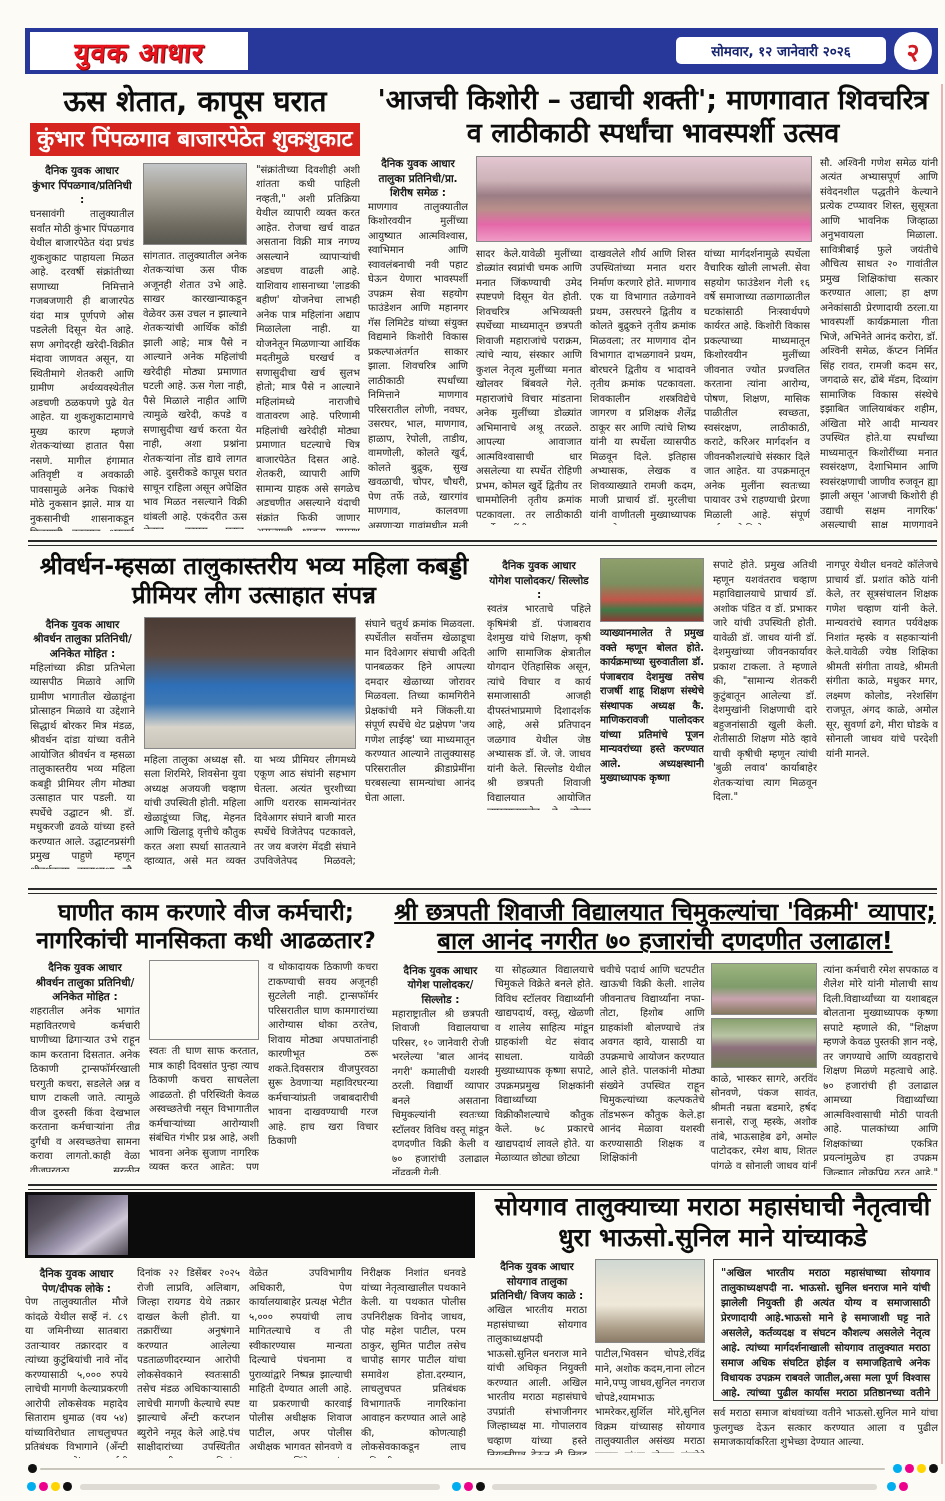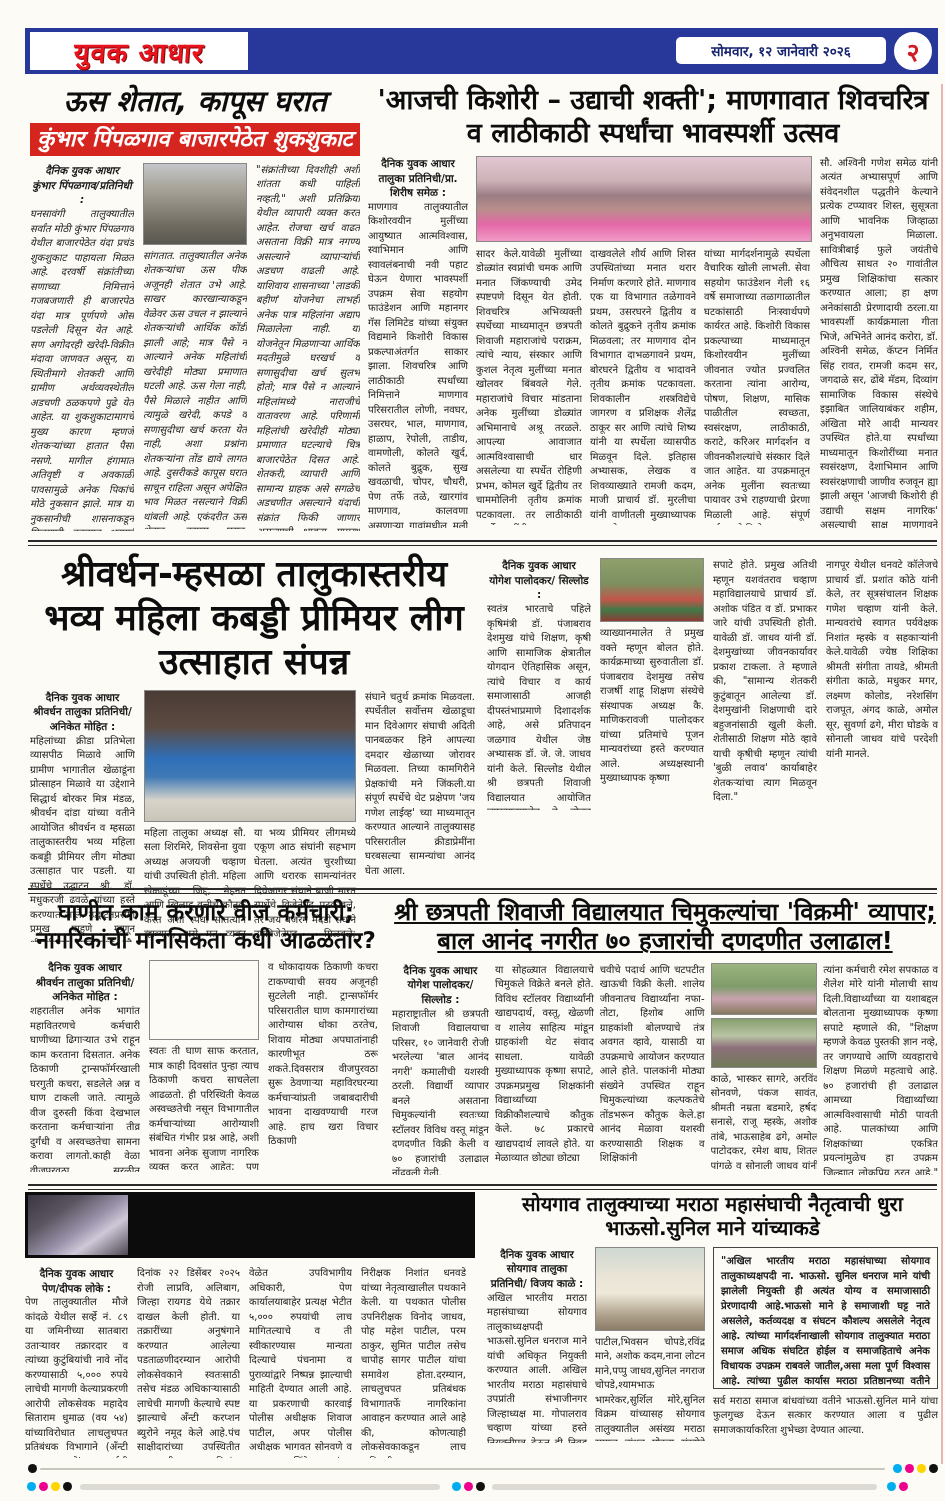--- a/index.html
+++ b/index.html
@@ -59,21 +59,21 @@
 
   <div class="mast">
     <div class="logo-box">
       <span class="logo-text">युवक आधार</span>
     </div>
     <div class="date-pill">सोमवार, १२ जानेवारी २०२६</div>
     <div class="page-circle">२</div>
   </div>
   <div class="edge-line"></div>
 
-  <div class="article" style="left:30px;top:84px;width:330px;height:452px;font-style:italic;">
+  <div class="article" style="left:30px;top:84px;width:330px;height:452px;">
     <div class="headline" style="font-size:29px;">ऊस शेतात, कापूस घरात</div>
     <div class="subhead" style="font-size:22px;margin-top:4px;">कुंभार पिंपळगाव बाजारपेठेत शुकशुकाट</div>
     <div class="body-row" style="margin-top:7px;gap:9px;height:368px;">
       <div class="col" style="width:104px;height:368px;">
         <div class="credit">दैनिक युवक आधार</div>
         <div class="reporter">कुंभार पिंपळगाव/प्रतिनिधी :</div>
         <span>घनसावंगी तालुक्यातील सर्वांत मोठी कुंभार पिंपळगाव येथील बाजारपेठेत यंदा प्रचंड शुकशुकाट पाहायला मिळत आहे. दरवर्षी संक्रांतीच्या सणाच्या निमित्ताने गजबजणारी ही बाजारपेठ यंदा मात्र पूर्णपणे ओस पडलेली दिसून येत आहे. सण अगोदरही खरेदी-विक्रीत मंदावा जाणवत असून, या स्थितीमागे शेतकरी आणि ग्रामीण अर्थव्यवस्थेतील अडचणी ठळकपणे पुढे येत आहेत. या शुकशुकाटामागचे मुख्य कारण म्हणजे शेतकऱ्यांच्या हातात पैसा नसणे. मागील हंगामात अतिवृष्टी व अवकाळी पावसामुळे अनेक पिकांचे मोठे नुकसान झाले. मात्र या नुकसानीची शासनाकडून मिळणारी नुकसान भरपाई अद्याप अनेक शेतकऱ्यांच्या खात्यात जमा झालेली नाही. त्यामध्ये पीक विम्याचे हप्तेही रखडले असून शेतकऱ्यांमध्ये तीव्र नाराजी आहे. सणासुदीच्या काळात तरी हाती पैसा मिळेल, अशी आशा होती; मात्र ती फोल ठरल्याने शेतकरी हवालदिल झाल्याचे ग्रामस्थ</span>
       </div>
       <div style="width:104px;height:368px;overflow:hidden;">
         <div class="photo ph-street" style="height:82px;margin-bottom:4px;"></div>
@@ -99,21 +99,21 @@
           <div class="col" style="width:106px;height:278px;">यांच्या मार्गदर्शनामुळे स्पर्धेला वैचारिक खोली लाभली. सेवा सहयोग फाउंडेशन गेली १६ वर्षे समाजाच्या तळागाळातील घटकांसाठी निःस्वार्थपणे कार्यरत आहे. किशोरी विकास प्रकल्पाच्या माध्यमातून किशोरवयीन मुलींच्या जीवनात ज्योत प्रज्वलित करताना त्यांना आरोग्य, पोषण, शिक्षण, मासिक पाळीतील स्वच्छता, स्वसंरक्षण, लाठीकाठी, कराटे, करिअर मार्गदर्शन व जीवनकौशल्यांचे संस्कार दिले जात आहेत. या उपक्रमातून अनेक मुलींना स्वतःच्या पायावर उभे राहण्याची प्रेरणा मिळाली आहे. संपूर्ण कार्यक्रमाचे नियोजन</div>
         </div>
       </div>
       <div class="col" style="width:118px;height:372px;">सौ. अश्विनी गणेश समेळ यांनी अत्यंत अभ्यासपूर्ण आणि संवेदनशील पद्धतीने केल्याने प्रत्येक टप्प्यावर शिस्त, सुसूत्रता आणि भावनिक जिव्हाळा अनुभवायला मिळाला. सावित्रीबाई फुले जयंतीचे औचित्य साधत २० गावांतील प्रमुख शिक्षिकांचा सत्कार करण्यात आला; हा क्षण अनेकांसाठी प्रेरणादायी ठरला.या भावस्पर्शी कार्यक्रमाला गीता भिजे, अभिनेते आनंद करोरा, डॉ. अश्विनी समेळ, कॅप्टन निर्मित सिंह रावत, रामजी कदम सर, जगदाळे सर, ढोंबे मॅडम, दिव्यांग सामाजिक विकास संस्थेचे इझाबित जालियाबंकर शहीम, अंखिता मोरे आदी मान्यवर उपस्थित होते.या स्पर्धांच्या माध्यमातून किशोरींच्या मनात स्वसंरक्षण, देशाभिमान आणि स्वसंरक्षणाची जाणीव रुजवून ह्या झाली असून 'आजची किशोरी ही उद्याची सक्षम नागरिक' असल्याची साक्ष माणगावने अनुभवली.</div>
     </div>
   </div>
 
   <div class="hrule" style="top:540px;"></div>
 
   <div class="article" style="left:30px;top:552px;width:448px;height:330px;">
-    <div class="headline" style="font-size:36px;">श्रीवर्धन-म्हसळा तालुकास्तरीय भव्य महिला कबड्डी प्रीमियर लीग उत्साहात संपन्न</div>
+    <div class="headline" style="font-size:24px;">श्रीवर्धन-म्हसळा तालुकास्तरीय भव्य महिला कबड्डी प्रीमियर लीग उत्साहात संपन्न</div>
     <div class="body-row" style="margin-top:6px;gap:9px;height:252px;">
       <div class="col" style="width:105px;height:252px;">
         <div class="credit">दैनिक युवक आधार</div>
         <div class="reporter">श्रीवर्धन तालुका प्रतिनिधी/अनिकेत मोहित :</div>
         <span>महिलांच्या क्रीडा प्रतिभेला व्यासपीठ मिळावे आणि ग्रामीण भागातील खेळाडूंना प्रोत्साहन मिळावे या उद्देशाने सिद्धार्थ बोरकर मित्र मंडळ, श्रीवर्धन दांडा यांच्या वतीने आयोजित श्रीवर्धन व म्हसळा तालुकास्तरीय भव्य महिला कबड्डी प्रीमियर लीग मोठ्या उत्साहात पार पडली. या स्पर्धेचे उद्घाटन श्री. डॉ. मधुकरजी ढवळे यांच्या हस्ते करण्यात आले. उद्घाटनप्रसंगी प्रमुख पाहुणे म्हणून श्रीवर्धनच्या नगराध्यक्षा सौ. प्रतिभा माने, राष्ट्रवादी काँग्रेस</span>
       </div>
       <div style="width:212px;height:252px;overflow:hidden;">
         <div class="photo ph-kabaddi" style="height:132px;margin-bottom:4px;"></div>
         <div class="body-row" style="gap:8px;">
           <div class="caption" style="width:102px;height:112px;">महिला तालुका अध्यक्ष सौ. सला शिरमिरे, शिवसेना युवा अध्यक्ष अजयजी चव्हाण यांची उपस्थिती होती. महिला खेळाडूंच्या जिद्द, मेहनत आणि खिलाडू वृत्तीचे कौतुक करत अशा स्पर्धा सातत्याने व्हाव्यात, असे मत व्यक्त केले.</div>
@@ -124,21 +124,21 @@
     </div>
   </div>
 
   <div class="article" style="left:487px;top:552px;width:451px;height:330px;">
     <div class="body-row" style="margin-top:6px;gap:9px;height:252px;">
       <div class="col" style="width:104px;height:252px;">
         <div class="credit">दैनिक युवक आधार</div>
         <div class="reporter">योगेश पालोदकर/ सिल्लोड :</div>
         <span>स्वतंत्र भारताचे पहिले कृषिमंत्री डॉ. पंजाबराव देशमुख यांचे शिक्षण, कृषी आणि सामाजिक क्षेत्रातील योगदान ऐतिहासिक असून, त्यांचे विचार व कार्य समाजासाठी आजही दीपस्तंभाप्रमाणे दिशादर्शक आहे, असे प्रतिपादन जळगाव येथील जेष्ठ अभ्यासक डॉ. जे. जे. जाधव यांनी केले. सिल्लोड येथील श्री छत्रपती शिवाजी विद्यालयात आयोजित व्याख्यानमालेत ते बोलत होते.</span>
       </div>
-      <div style="width:104px;height:252px;overflow:hidden;">
+      <div style="width:104px;height:252px;overflow:hidden;font-weight:bold;">
         <div class="photo ph-lecture" style="height:64px;margin-bottom:4px;"></div>
         <div class="col" style="width:104px;height:182px;">व्याख्यानमालेत ते प्रमुख वक्ते म्हणून बोलत होते. कार्यक्रमाच्या सुरुवातीला डॉ. पंजाबराव देशमुख तसेच राजर्षी शाहू शिक्षण संस्थेचे संस्थापक अध्यक्ष कै. माणिकरावजी पालोदकर यांच्या प्रतिमांचे पूजन मान्यवरांच्या हस्ते करण्यात आले. अध्यक्षस्थानी मुख्याध्यापक कृष्णा</div>
       </div>
       <div class="col" style="width:104px;height:252px;">सपाटे होते. प्रमुख अतिथी म्हणून यशवंतराव चव्हाण महाविद्यालयाचे प्राचार्य डॉ. अशोक पंडित व डॉ. प्रभाकर जारे यांची उपस्थिती होती. यावेळी डॉ. जाधव यांनी डॉ. देशमुखांच्या जीवनकार्यावर प्रकाश टाकला. ते म्हणाले की, "सामान्य शेतकरी कुटुंबातून आलेल्या डॉ. देशमुखांनी शिक्षणाची दारे बहुजनांसाठी खुली केली. शेतीसाठी शिक्षण मोठे व्हावे याची कृषीची म्हणून त्यांची 'बुळी लवाव' कार्याबाहेर शेतकऱ्यांचा त्याग मिळवून दिला."</div>
       <div class="col" style="width:112px;height:252px;">नागपूर येथील धनवटे कॉलेजचे प्राचार्य डॉ. प्रशांत कोठे यांनी केले, तर सूत्रसंचालन शिक्षक गणेश चव्हाण यांनी केले. मान्यवरांचे स्वागत पर्यवेक्षक निशांत म्हस्के व सहकाऱ्यांनी केले.यावेळी ज्येष्ठ शिक्षिका श्रीमती संगीता तायडे, श्रीमती संगीता काळे, मधुकर मगर, लक्ष्मण कोलोड, नरेशसिंग राजपूत, अंगद काळे, अमोल सूर, सुवर्णा ढगे, मीरा घोडके व सोनाली जाधव यांचे परदेशी यांनी मानले.</div>
     </div>
   </div>
 
   <div class="hrule" style="top:888px;"></div>
 
@@ -189,21 +189,21 @@
         <div class="reporter">पेण/दीपक लोके :</div>
         <span>पेण तालुक्यातील मौजे कांदळे येथील सर्व्हे नं. ८९ या जमिनीच्या सातबारा उताऱ्यावर तक्रारदार व त्यांच्या कुटुंबियांची नावे नोंद करण्यासाठी ५,००० रुपये लाचेची मागणी केल्याप्रकरणी आरोपी लोकसेवक महादेव सिताराम धुमाळ (वय ५४) यांच्याविरोधात लाचलुचपत प्रतिबंधक विभागाने (अँन्टी करप्शन ब्युरो) कारवाईची प्रक्रिया सुरू केली आहे.तक्रारदार यांनी</span>
       </div>
       <div class="col" style="width:103px;height:192px;">दिनांक २२ डिसेंबर २०२५ रोजी लाप्रवि, अलिबाग, जिल्हा रायगड येथे तक्रार दाखल केली होती. या तक्रारींच्या अनुषंगाने करण्यात आलेल्या पडताळणीदरम्यान आरोपी लोकसेवकाने स्वतःसाठी तसेच मंडळ अधिकाऱ्यासाठी लाचेची मागणी केल्याचे स्पष्ट झाल्याचे अँन्टी करप्शन ब्युरोने नमूद केले आहे.पंच साक्षीदारांच्या उपस्थितीत पडताळणी करताना दिनांक २२/१२/२०२५ रोजी सायंकाळी ०६.०६ ते ०६.२३ या वेळेत मोबाईल फोनद्वारे, तसेच ०७.०३ ते ०७.४२ या</div>
       <div class="col" style="width:103px;height:192px;">वेळेत उपविभागीय अधिकारी, पेण कार्यालयाबाहेर प्रत्यक्ष भेटीत ५,००० रुपयांची लाच मागितल्याचे व ती स्वीकारण्यास मान्यता दिल्याचे पंचनामा व पुराव्यांद्वारे निष्पन्न झाल्याची माहिती देण्यात आली आहे. या प्रकरणाची कारवाई पोलीस अधीक्षक शिवाज पाटील, अपर पोलीस अधीक्षक भागवत सोनवणे व सुहास शिंदे यांच्या मार्गदर्शनाखाली, पोलीस उप अधीक्षक सरिता आर. एस. भोसले (अँन्टी करप्शन ब्युरो, रायगड-अलिबाग) आणि पोलीस</div>
       <div class="col" style="width:105px;height:192px;">निरीक्षक निशांत धनवडे यांच्या नेतृत्वाखालील पथकाने केली. या पथकात पोलीस उपनिरीक्षक विनोद जाधव, पोह महेश पाटील, परम ठाकुर, सुमित पाटील तसेच चापोह सागर पाटील यांचा समावेश होता.दरम्यान, लाचलुचपत प्रतिबंधक विभागातर्फे नागरिकांना आवाहन करण्यात आले आहे की, कोणत्याही लोकसेवकाकडून लाच मागितली जात असल्यास किंवा भ्रष्टाचाराबाबत माहिती असल्यास तात्काळ अँन्टी करप्शन ब्युरोशी संपर्क साधावा.</div>
     </div>
   </div>
 
   <div class="article" style="left:487px;top:1192px;width:451px;height:268px;">
-    <div class="headline" style="font-size:20px;">सोयगाव तालुक्याच्या मराठा महासंघाची नैतृत्वाची धुरा भाऊसो.सुनिल माने यांच्याकडे</div>
+    <div class="headline" style="font-size:25px;">सोयगाव तालुक्याच्या मराठा महासंघाची नैतृत्वाची धुरा भाऊसो.सुनिल माने यांच्याकडे</div>
     <div class="body-row" style="margin-top:6px;gap:8px;height:196px;">
       <div class="col" style="width:100px;height:196px;">
         <div class="credit">दैनिक युवक आधार</div>
         <div class="reporter">सोयगाव तालुका प्रतिनिधी/ विजय काळे :</div>
         <span>अखिल भारतीय मराठा महासंघाच्या सोयगाव तालुकाध्यक्षपदी भाऊसो.सुनिल धनराज माने यांची अधिकृत नियुक्ती करण्यात आली. अखिल भारतीय मराठा महासंघाचे उपप्रांती संभाजीनगर जिल्हाध्यक्ष मा. गोपालराव चव्हाण यांच्या हस्ते नियुक्तीपत्र देऊन ही निवड जाहीर करण्यात आली. यावेळी अविनाशभाऊ नेरपगार, श्यामभाऊ पाटील,पुंडलिक आण्णा</span>
       </div>
       <div style="width:110px;height:196px;overflow:hidden;">
         <div class="photo ph-felicitation" style="height:84px;margin-bottom:4px;"></div>
         <div class="caption" style="width:110px;height:106px;">पाटील,भिवसन चोपडे,रविंद्र माने, अशोक कदम,नाना लोटन माने,पप्पु जाधव,सुनिल नगराज चोपडे,श्यामभाऊ भामरेकर,सुर्शिल मोरे,सुनिल विक्रम यांच्यासह सोयगाव तालुक्यातील असंख्य मराठा समाज बांधव मोठ्या संख्येने उपस्थित होते.नियुक्तीनंतर</div>
       </div>

